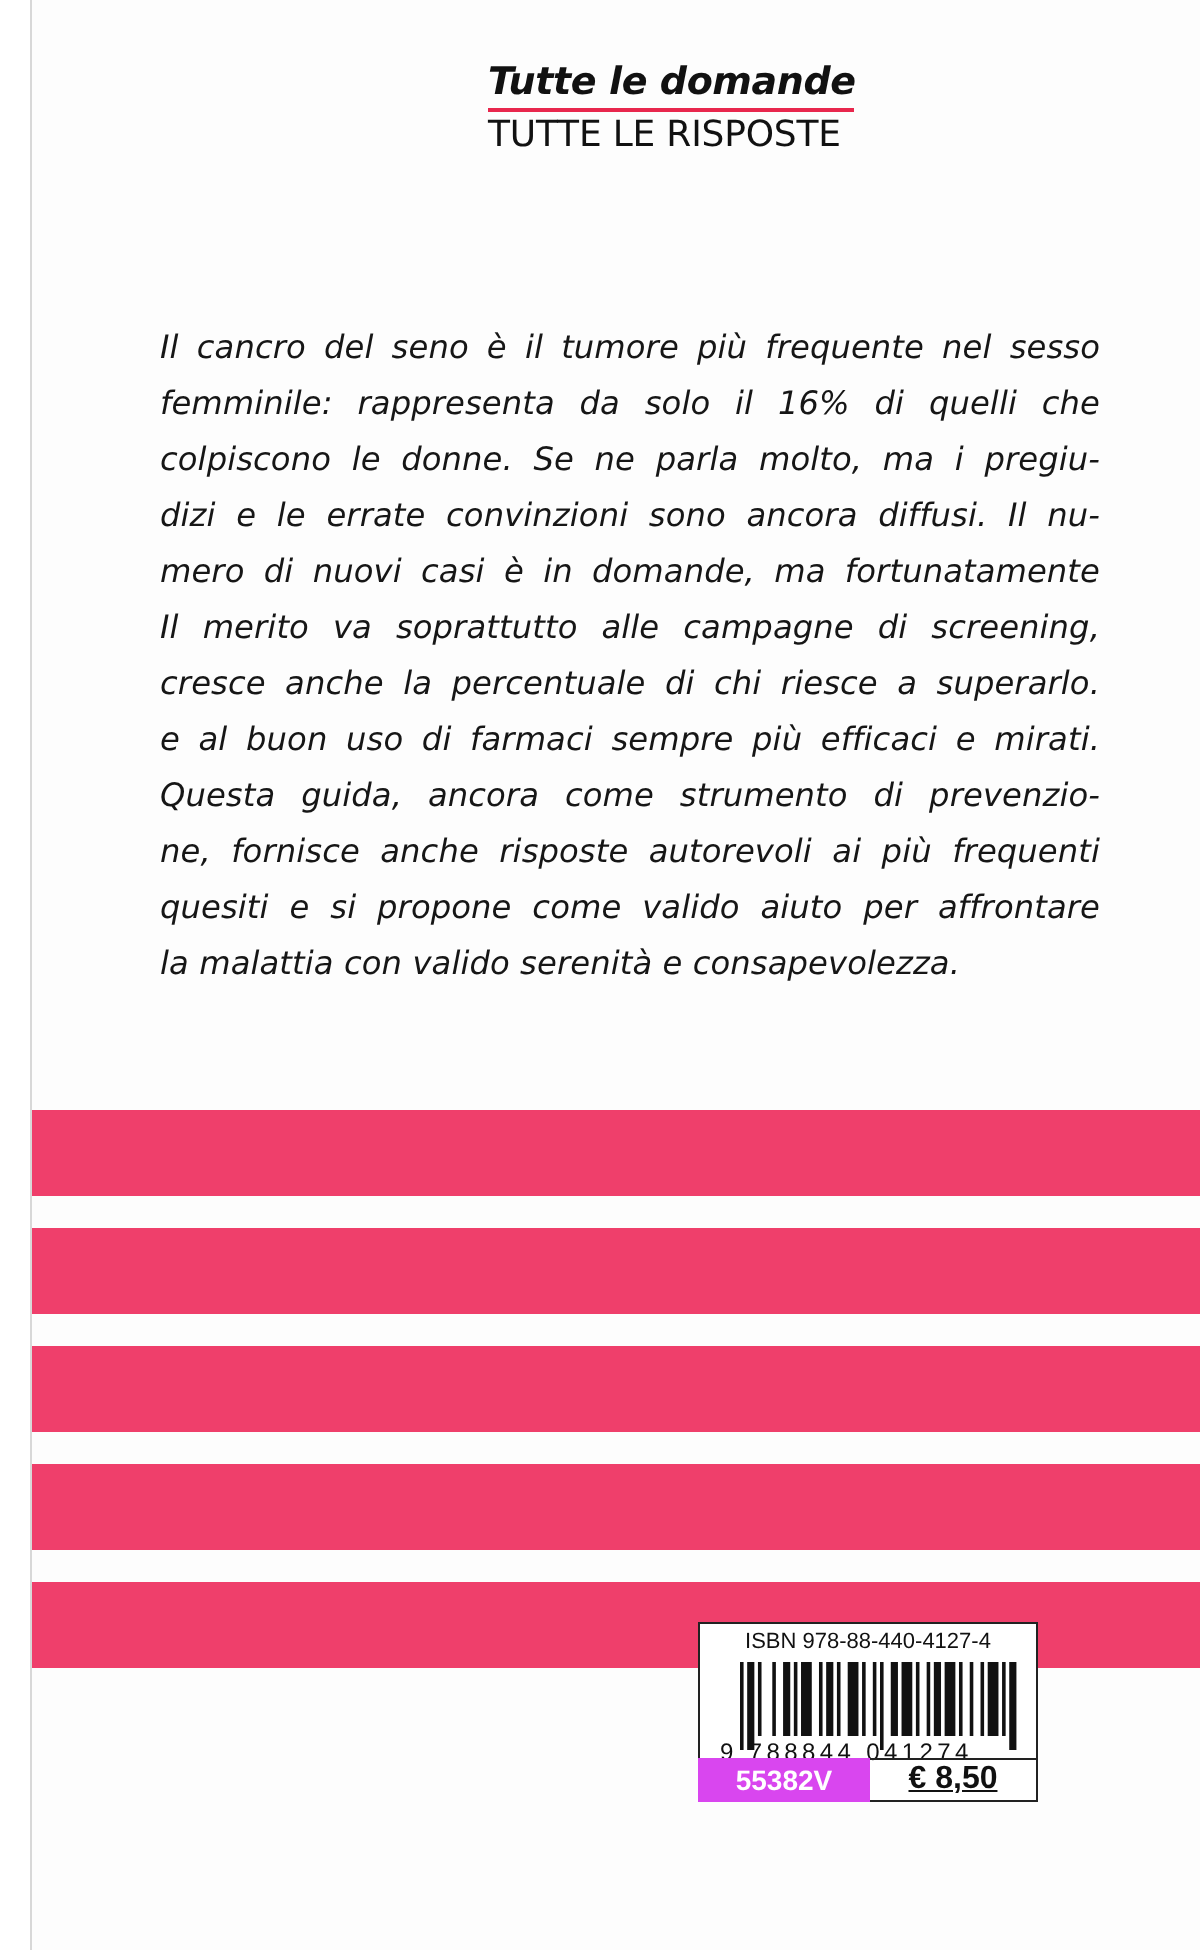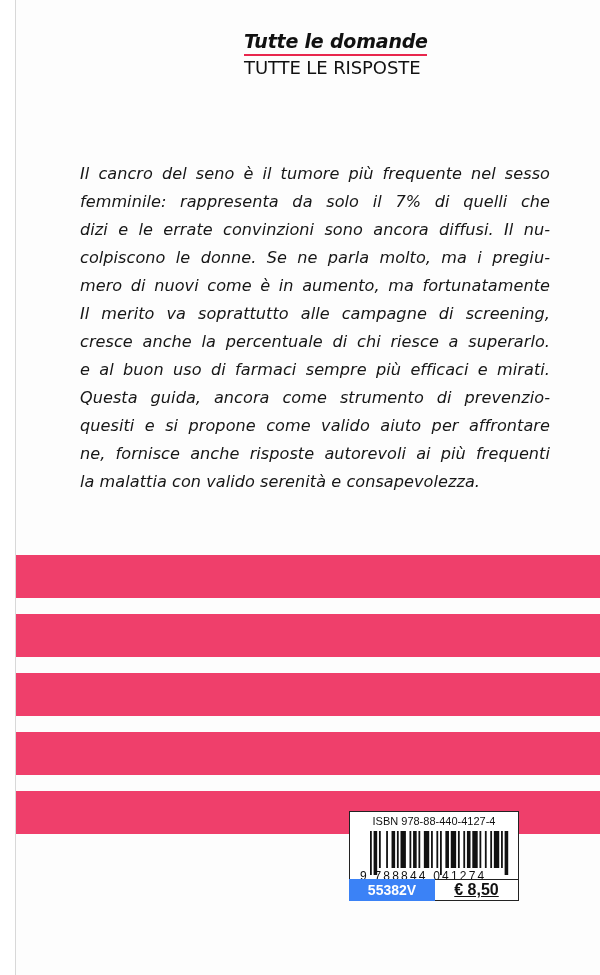--- a/index.html
+++ b/index.html
@@ -126,21 +126,21 @@
       position: absolute;
       left: -1px;
       top: 67px;
       width: 170px;
       height: 22px;
       display: flex;
     }
     .code-left {
       width: 86px;
       height: 22px;
-      background: #3b82f6;
+      background: #d946ef;
       color: #fff;
       font-family: "Liberation Sans", sans-serif;
       font-weight: bold;
       font-size: 14px;
       display: flex;
       align-items: center;
       justify-content: center;
     }
     .code-right {
       flex: 1;
@@ -164,30 +164,30 @@
 <div class="page">
 
   <div class="series-title">
     <div class="line1">Tutte le domande</div>
     <div class="rule"></div>
     <div class="line2">TUTTE LE RISPOSTE</div>
   </div>
 
   <div class="blurb">
     <span class="ln">Il cancro del seno è il tumore più frequente nel sesso</span>
-    <span class="ln">femminile: rappresenta da solo il 7% di quelli che</span>
+    <span class="ln">femminile: rappresenta da solo il 16% di quelli che</span>
+    <span class="ln">colpiscono le donne. Se ne parla molto, ma i pregiu-</span>
     <span class="ln">dizi e le errate convinzioni sono ancora diffusi. Il nu-</span>
-    <span class="ln">colpiscono le donne. Se ne parla molto, ma i pregiu-</span>
-    <span class="ln">mero di nuovi come è in aumento, ma fortunatamente</span>
+    <span class="ln">mero di nuovi casi è in domande, ma fortunatamente</span>
     <span class="ln">Il merito va soprattutto alle campagne di screening,</span>
     <span class="ln">cresce anche la percentuale di chi riesce a superarlo.</span>
     <span class="ln">e al buon uso di farmaci sempre più efficaci e mirati.</span>
     <span class="ln">Questa guida, ancora come strumento di prevenzio-</span>
+    <span class="ln">ne, fornisce anche risposte autorevoli ai più frequenti</span>
     <span class="ln">quesiti e si propone come valido aiuto per affrontare</span>
-    <span class="ln">ne, fornisce anche risposte autorevoli ai più frequenti</span>
     <span class="ln last">la malattia con valido serenità e consapevolezza.</span>
   </div>
 
   <div class="stripes" id="stripes">
       <div class="stripe" style="background: rgb(239, 63, 107);"></div>
       <div class="stripe" style="background: rgb(239, 63, 107);"></div>
       <div class="stripe" style="background: rgb(239, 63, 107);"></div>
       <div class="stripe" style="background: rgb(239, 63, 107);"></div>
       <div class="stripe" style="background: rgb(239, 63, 107);"></div>
     </div>

